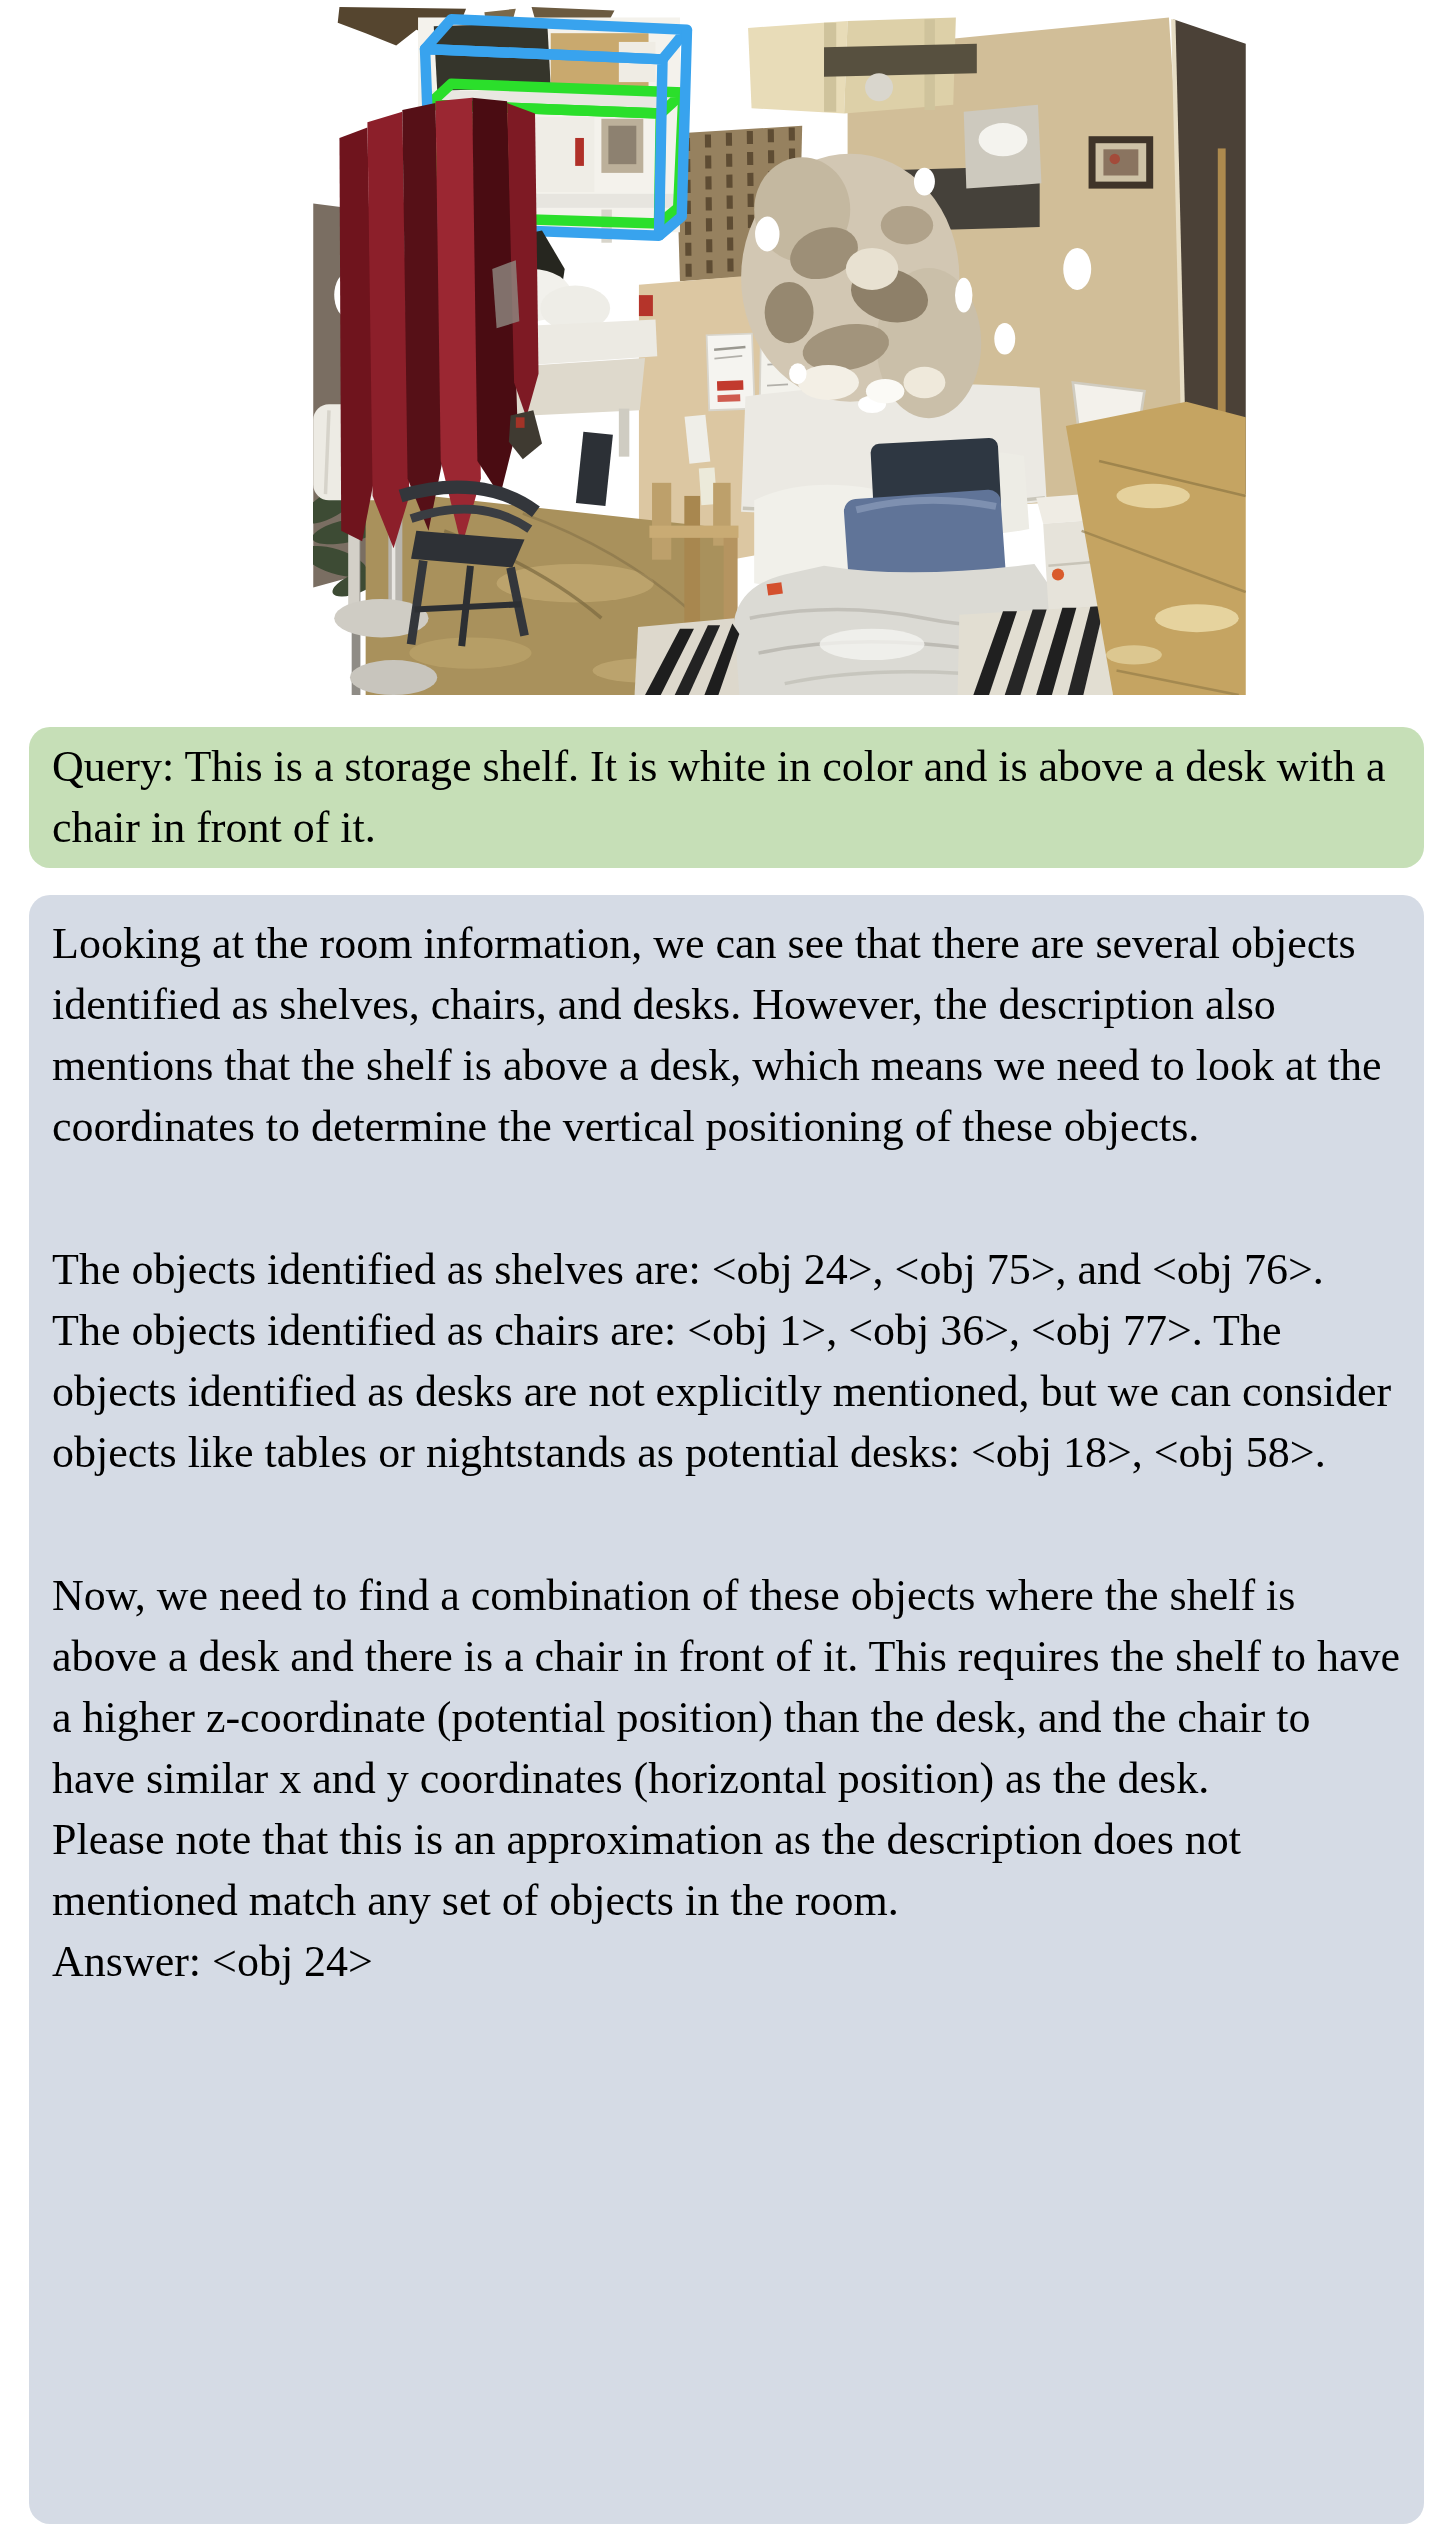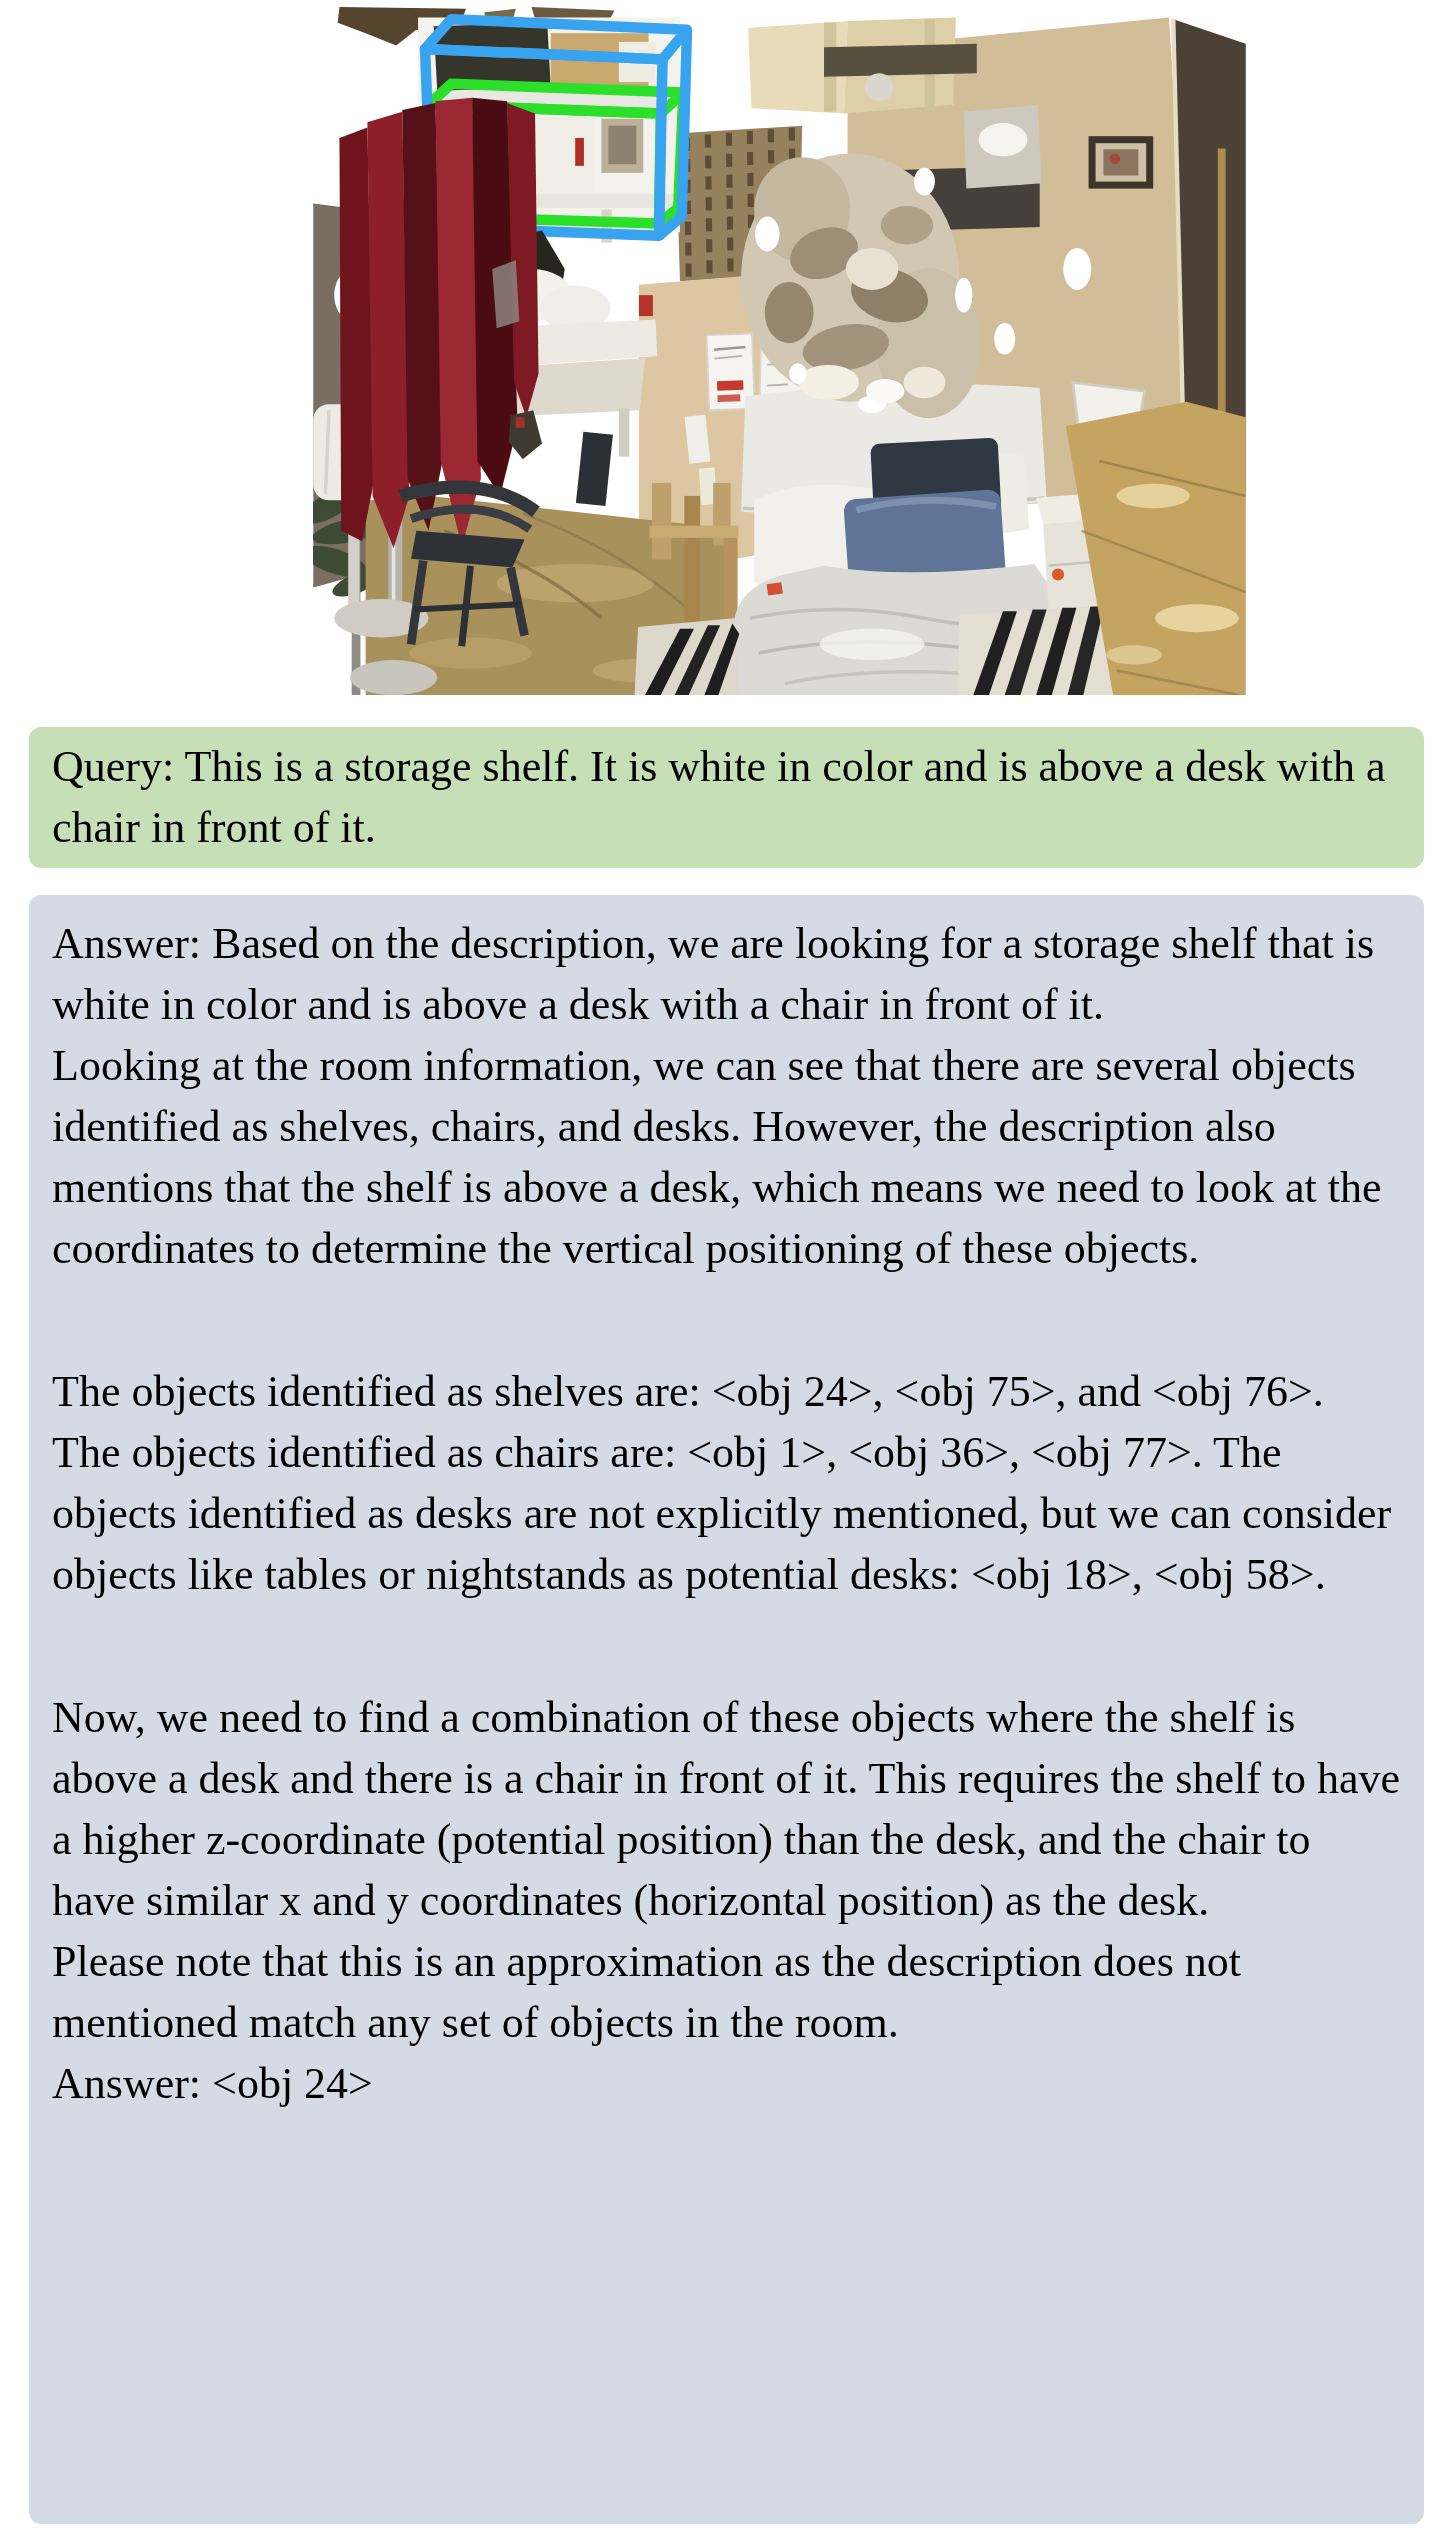--- a/index.html
+++ b/index.html
@@ -1,20 +1,20 @@
 <!DOCTYPE html>
 <html style="--query-bg: #c6dfb7; --answer-bg: #d5dbe5;font-size:14px"><head>
 <meta charset="utf-8">
 <style>
   html,body{margin:0;padding:0;background:#fff;}
   body{width:1451px;height:2538px;position:relative;font-family:"Liberation Serif","DejaVu Serif",serif;color:#000;}
   .page{position:relative;width:1451px;height:2538px;background:#fff;overflow:hidden;}
   .scene{position:absolute;left:313px;top:7px;width:933px;height:688px;}
   .scene svg{width:100%;height:100%;display:block;}
-  .bubble{position:absolute;left:29px;width:1395px;border-radius:12px;box-sizing:border-box;padding:8.7px 23px;}
+  .bubble{position:absolute;left:29px;width:1395px;border-radius:21px;box-sizing:border-box;padding:8.7px 23px;}
   .query-box{top:727px;height:141px;background:var(--query-bg,#c6dfb7);}
   .answer-box{top:895px;height:1629px;background:var(--answer-bg,#d5dbe5);padding-top:18.3px;}
   .bubble p{margin:0;font-size:44px;line-height:61px;letter-spacing:0;}
   .answer-box p.gap{margin-top:82px;}
 </style>
 </head>
 <body style="background: rgb(255, 255, 255); color: rgb(0, 0, 0);">
 
 <div class="page">
 
@@ -278,21 +278,20 @@
         <ellipse cx="655" cy="440" rx="22" ry="14" fill="#fbfaf6"></ellipse>
       </g>
     </svg>
   </div>
 
   <div class="bubble query-box">
     <p>Query: This is a storage shelf. It is white in color and is above a desk with a chair in front of it.</p>
   </div>
 
   <div class="bubble answer-box">
-    <p>Answer: Based on the description, we are looking for a storage shelf that is white in color and is above a desk with a chair in front of it.</p>
     <p>Looking at the room information, we can see that there are several objects identified as shelves, chairs, and desks. However, the description also mentions that the shelf is above a desk, which means we need to look at the coordinates to determine the vertical positioning of these objects.</p>
     <p class="gap">The objects identified as shelves are: &lt;obj 24&gt;, &lt;obj 75&gt;, and &lt;obj 76&gt;. The objects identified as chairs are: &lt;obj 1&gt;, &lt;obj 36&gt;, &lt;obj 77&gt;. The objects identified as desks are not explicitly mentioned, but we can consider objects like tables or nightstands as potential desks: &lt;obj 18&gt;, &lt;obj 58&gt;.</p>
     <p class="gap">Now, we need to find a combination of these objects where the shelf is above a desk and there is a chair in front of it. This requires the shelf to have a higher z-coordinate (potential position) than the desk, and the chair to have similar x and y coordinates (horizontal position) as the desk.</p>
     <p>Please note that this is an approximation as the description does not mentioned match any set of objects in the room.</p>
     <p>Answer: &lt;obj 24&gt;</p>
   </div>
 
 </div>
 
 

